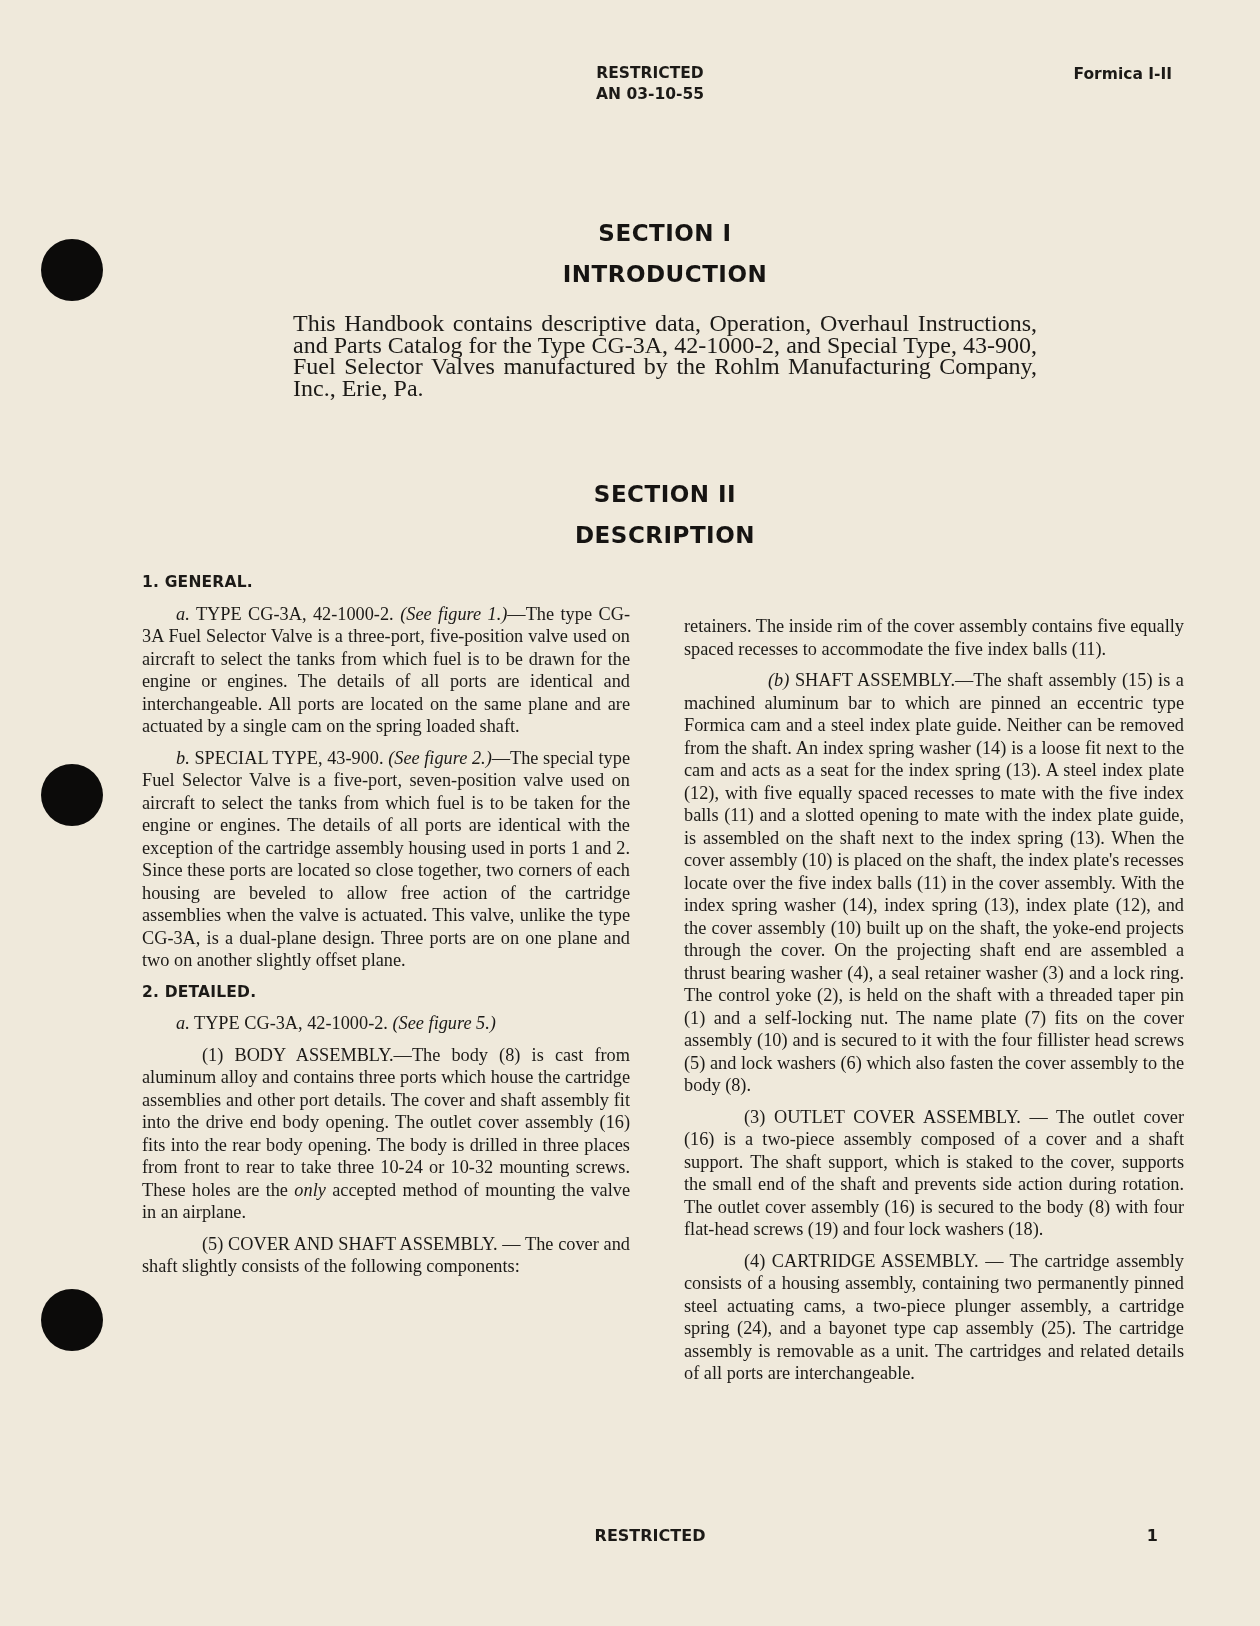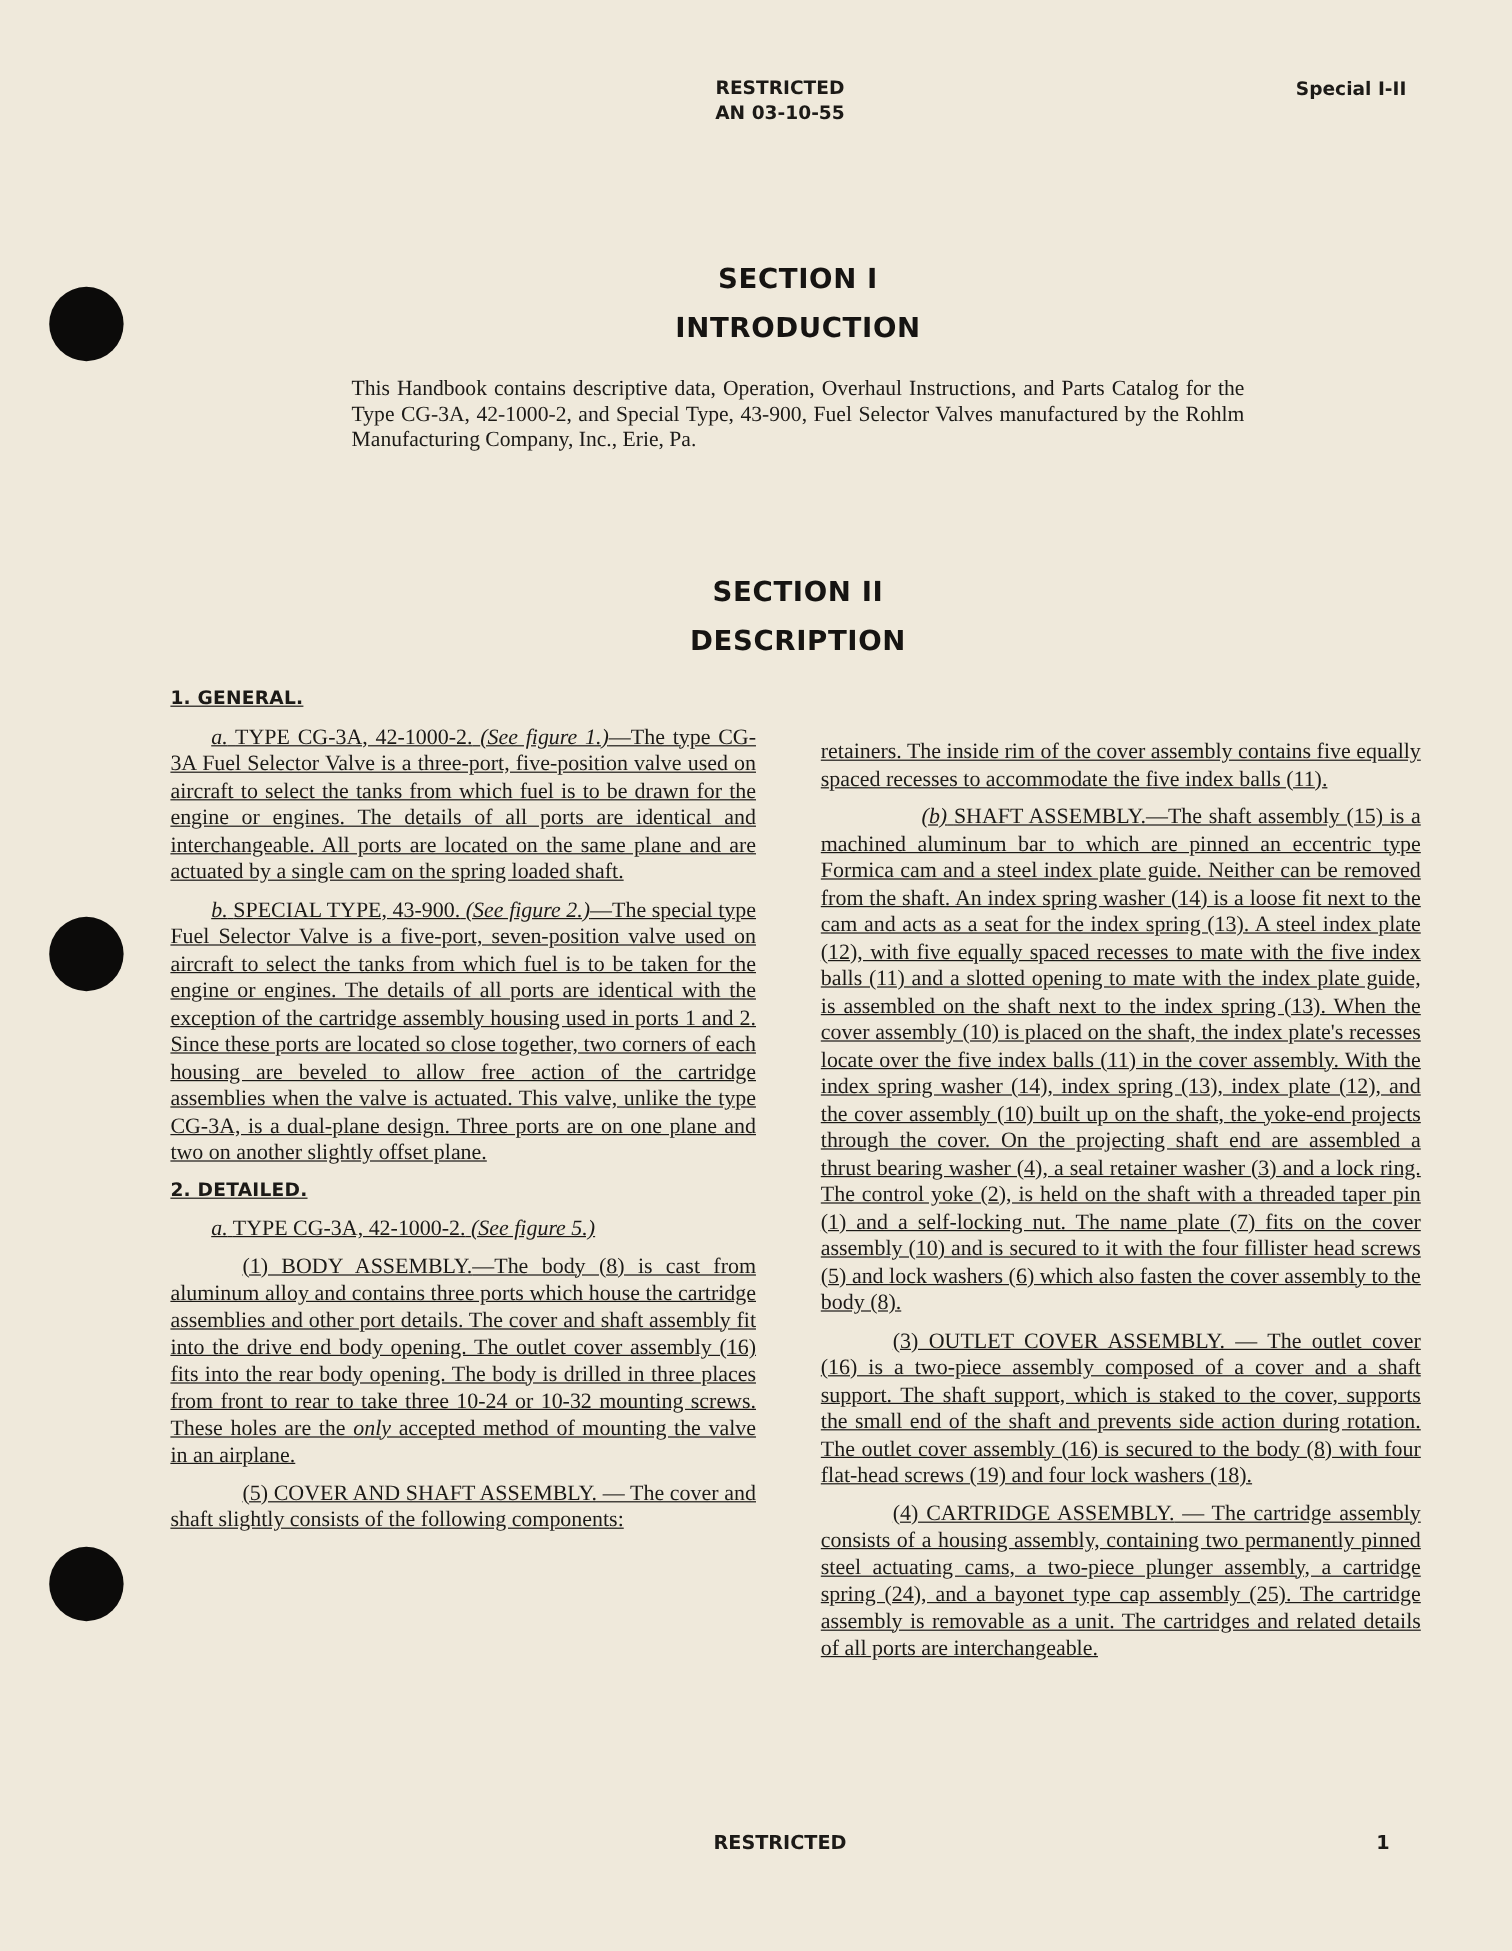--- a/index.html
+++ b/index.html
@@ -21,28 +21,27 @@
     }
     .hdr-center { left: 560px; top: 63px; width: 180px; text-align: center; }
     .hdr-right { right: 88px; top: 64px; text-align: right; }
     .sec-title {
       position: absolute; left: 0; width: 1330px; text-align: center;
       font-family: "DejaVu Sans", sans-serif; font-weight: 900; font-size: 23px;
       letter-spacing: 0.5px; color: #161412;
     }
     .intro {
       position: absolute; left: 293px; top: 313px; width: 744px;
-      font-family: "Liberation Serif", serif; font-size: 18px; line-height: 21.5px;
+      font-family: "Liberation Serif", serif; font-size: 24px; line-height: 21.5px;
       text-align: justify;
     }
     .col {
       position: absolute; top: 571px; width: 488px;
       font-family: "Liberation Serif", serif; font-size: 18.3px; line-height: 22.5px;
       text-align: justify;
-      text-decoration: underline;
     }
     .col-left { left: 142px; }
     .col-right { left: 684px; top: 574px; width: 500px; }
     .col p { margin: 0 0 9px 0; }
     .col p.cont { text-indent: 0; margin-top: 41px; }
     .col .h {
       font-family: "DejaVu Sans", sans-serif; font-weight: bold; font-size: 15.5px;
       margin: 0 0 9px 0; letter-spacing: 0.2px;
     }
     .ind1 { text-indent: 34px; }
@@ -64,21 +63,21 @@
 <div class="page">
 
   <div class="punch" style="top:239px"></div>
   <div class="punch" style="top:764px"></div>
   <div class="punch" style="top:1289px"></div>
 
   <div class="hdr hdr-center">
     <div>RESTRICTED</div>
     <div>AN 03-10-55</div>
   </div>
-  <div class="hdr hdr-right">Special I-II</div>
+  <div class="hdr hdr-right">Formica I-II</div>
 
   <div class="sec-title" style="top:220px">SECTION I</div>
   <div class="sec-title" style="top:261px">INTRODUCTION</div>
 
   <div class="intro">This Handbook contains descriptive data, Operation, Overhaul Instructions, and Parts Catalog for the Type CG-3A, 42-1000-2, and Special Type, 43-900, Fuel Selector Valves manufactured by the Rohlm Manufacturing Company, Inc., Erie, Pa.</div>
 
   <div class="sec-title" style="top:481px">SECTION II</div>
   <div class="sec-title" style="top:522px">DESCRIPTION</div>
 
   <div class="col col-left">

